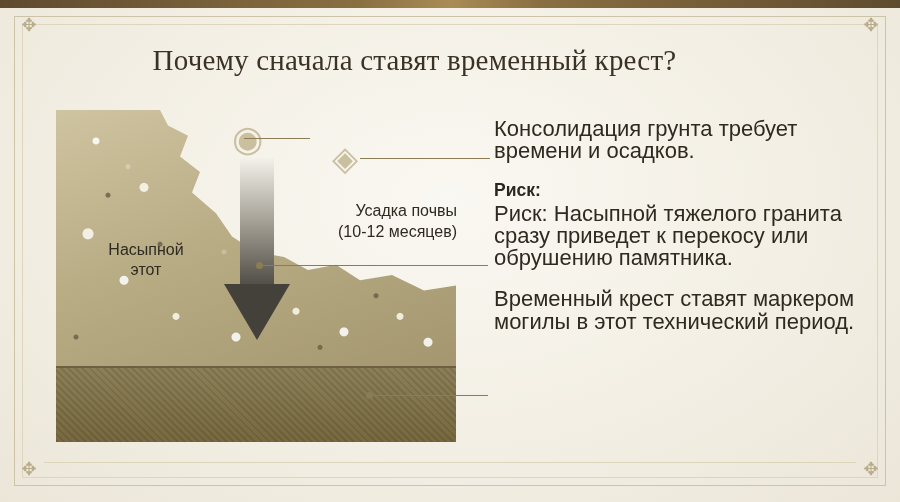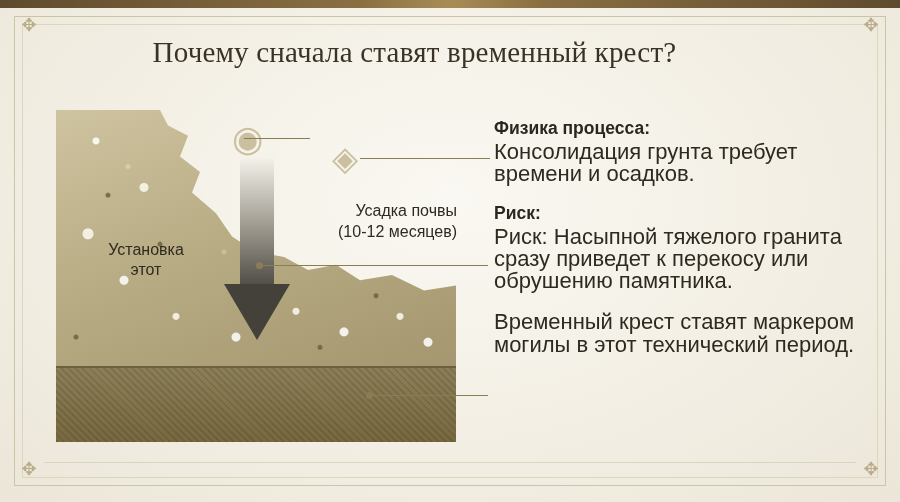--- a/index.html
+++ b/index.html
@@ -52,21 +52,21 @@
     text-align: center;
     user-select: none;
   }
   .corner.tl { left: 16px; top: 12px; }
   .corner.tr { left: 858px; top: 12px; }
   .corner.bl { left: 16px; top: 456px; }
   .corner.br { left: 858px; top: 456px; }
 
   .title {
     position: absolute;
-    left: 0; top: 36px;
+    left: 0; top: 44px;
     width: 829px;
     text-align: center;
     font-family: "Liberation Serif", serif;
     font-size: 29px;
     color: #3b3226;
     letter-spacing: 0.2px;
   }
 
   
   .illus {
@@ -226,21 +226,21 @@
 
   <div class="mandala" style="left:232px; top:118px; font-size:36px;">◉</div>
   <div class="mandala" style="left:332px; top:138px; font-size:34px;">◈</div>
 
   <div class="illus">
     <div class="loose-soil">
       <div class="tex"></div>
     </div>
     <div class="dense-soil"></div>
     <div class="loose-label">
-      <div>Установка</div>
+      <div>Насыпной</div>
       <div>этот</div>
     </div>
     <div class="arrow">
       <div class="shaft"></div>
       <div class="head"></div>
     </div>
   </div>
 
   <div class="settle-label">
     <div>Усадка почвы</div>
@@ -249,21 +249,20 @@
 
   <div class="lead" style="left:244px; top:138px; width:66px;"></div>
   <div class="lead" style="left:360px; top:158px; width:130px;"></div>
   <div class="dot" style="left:256px; top:262px;"></div>
   <div class="lead" style="left:260px; top:265px; width:228px;"></div>
   <div class="dot" style="left:366px; top:392px;"></div>
   <div class="lead" style="left:370px; top:395px; width:118px;"></div>
 
   <div class="right-col">
     <div class="block">
-      <h3>Физика процесса:</h3>
       <p>Консолидация грунта требует времени и осадков.</p>
     </div>
     <div class="block">
       <h3>Риск:</h3>
       <p>Риск: Насыпной тяжелого гранита сразу приведет к перекосу или обрушению памятника.</p>
     </div>
     <div class="block last">
       <p>Временный крест ставят маркером могилы в этот технический период.</p>
     </div>
   </div>

